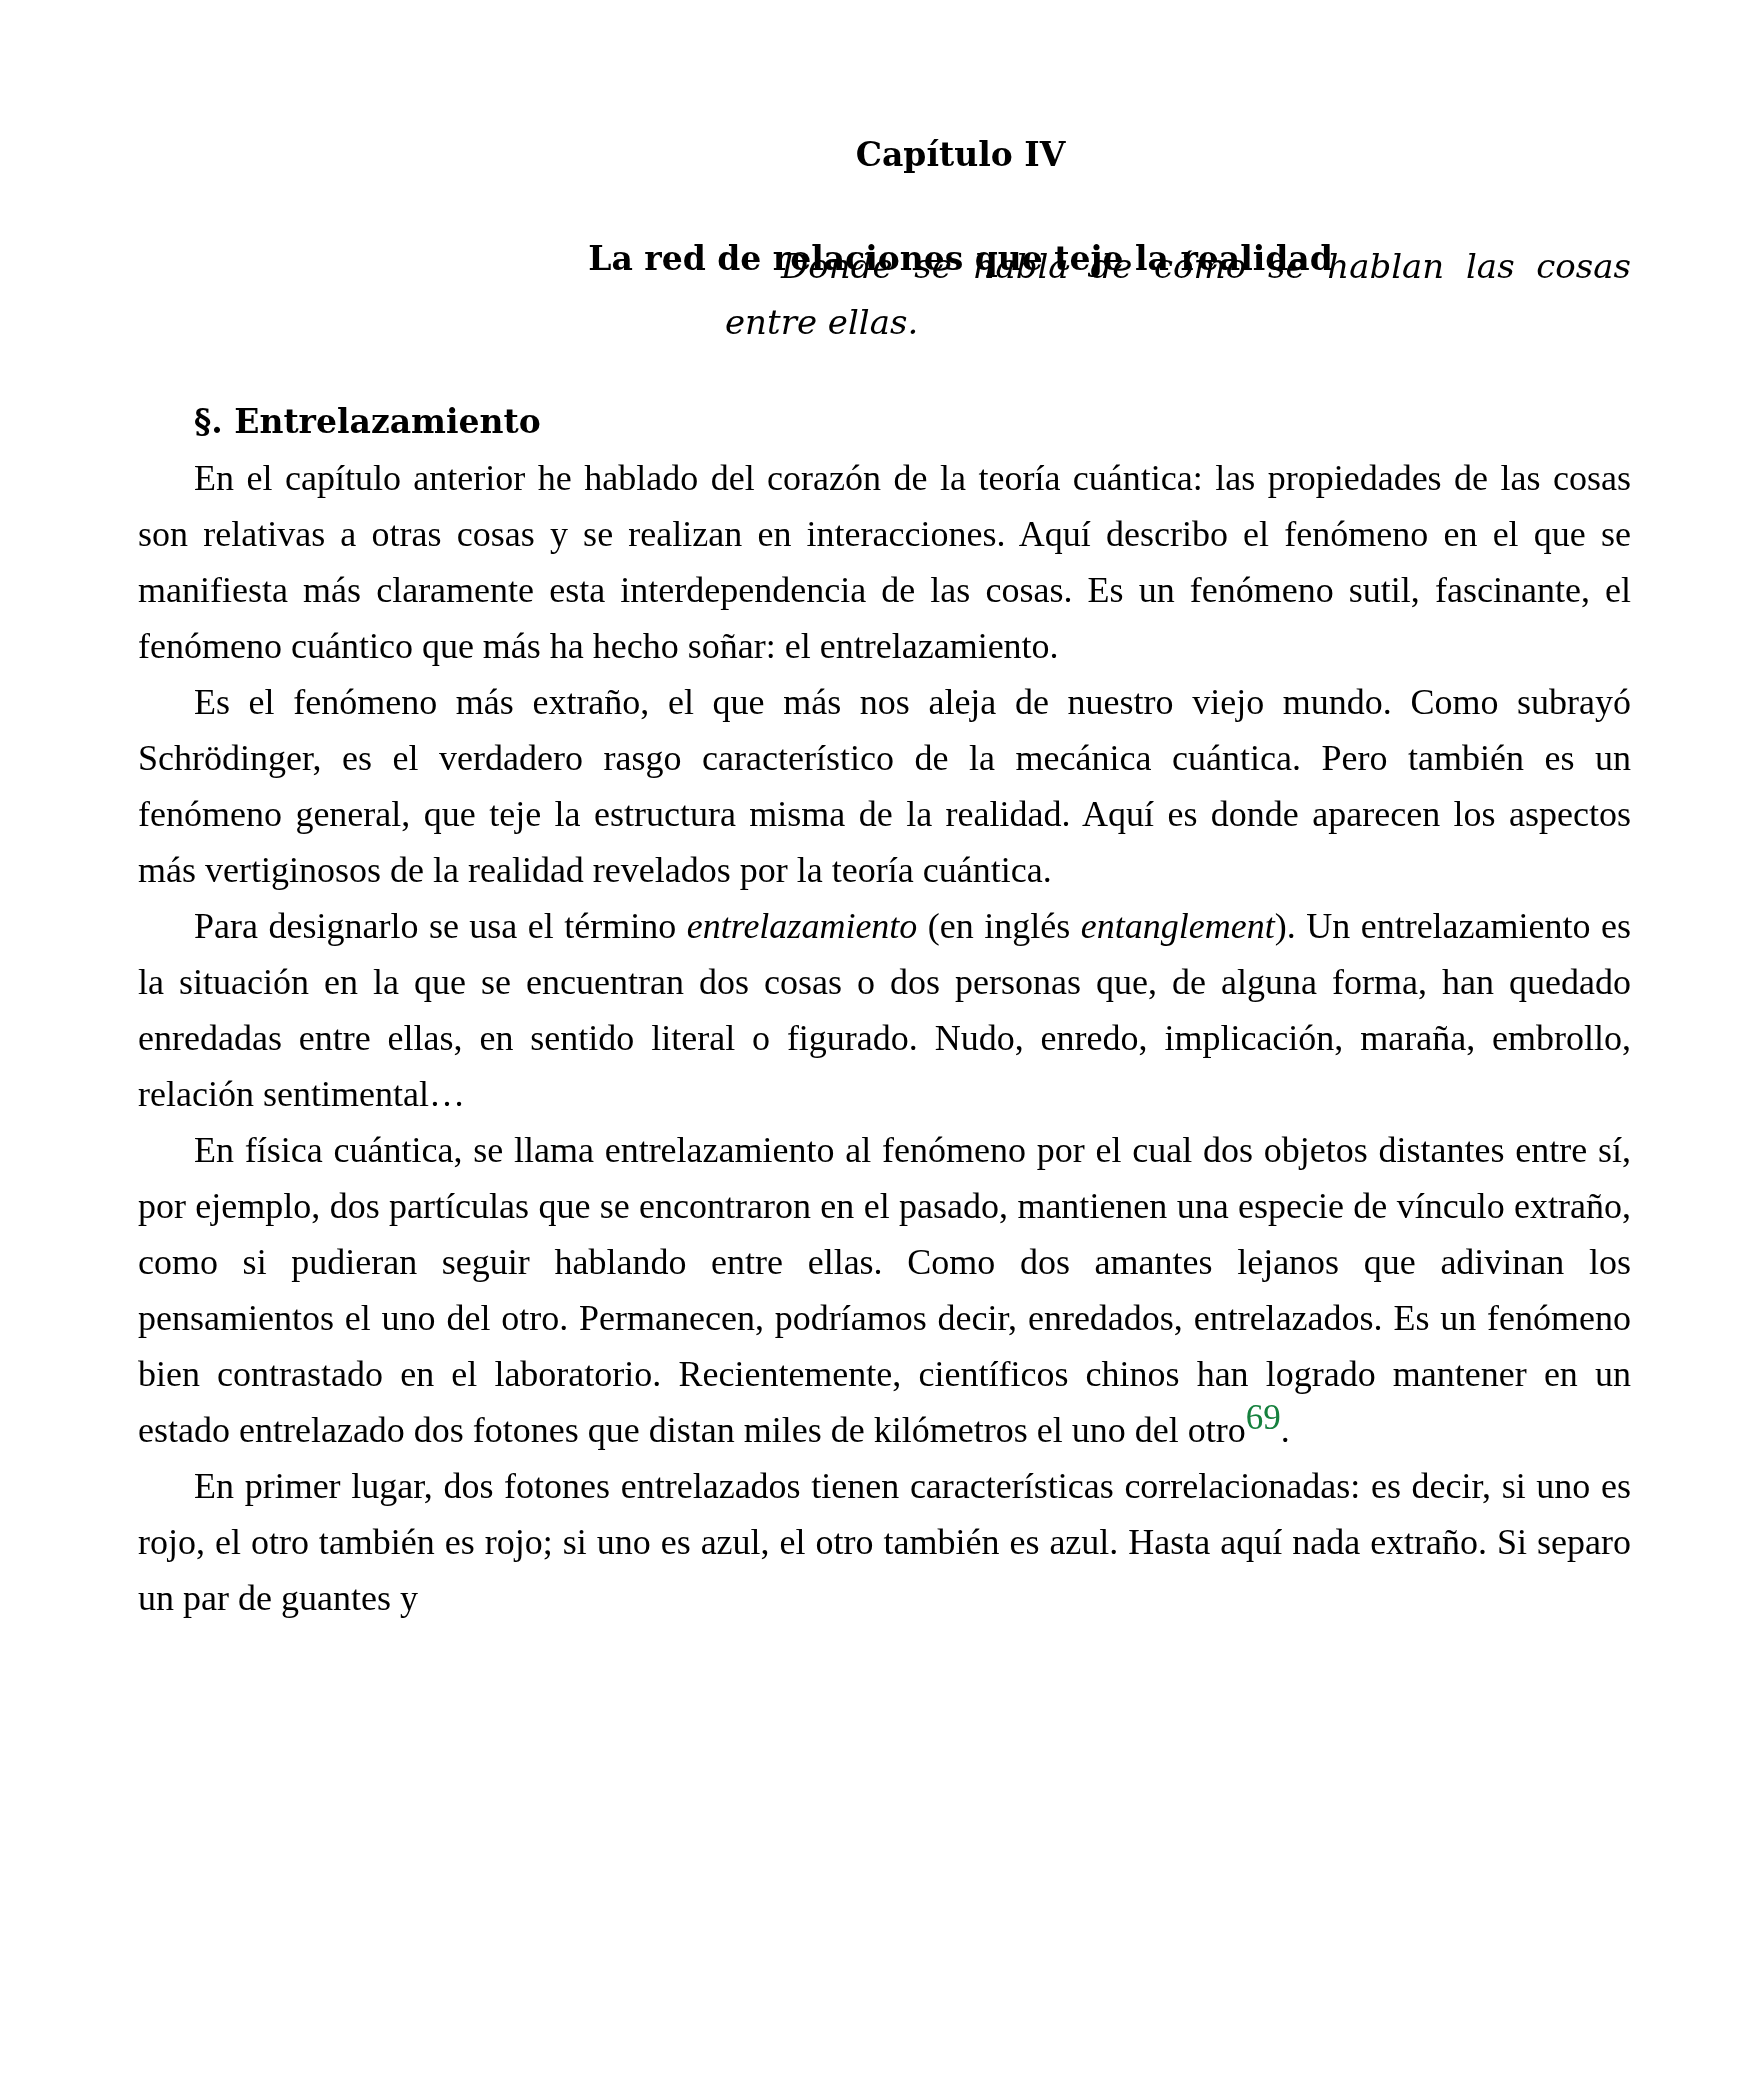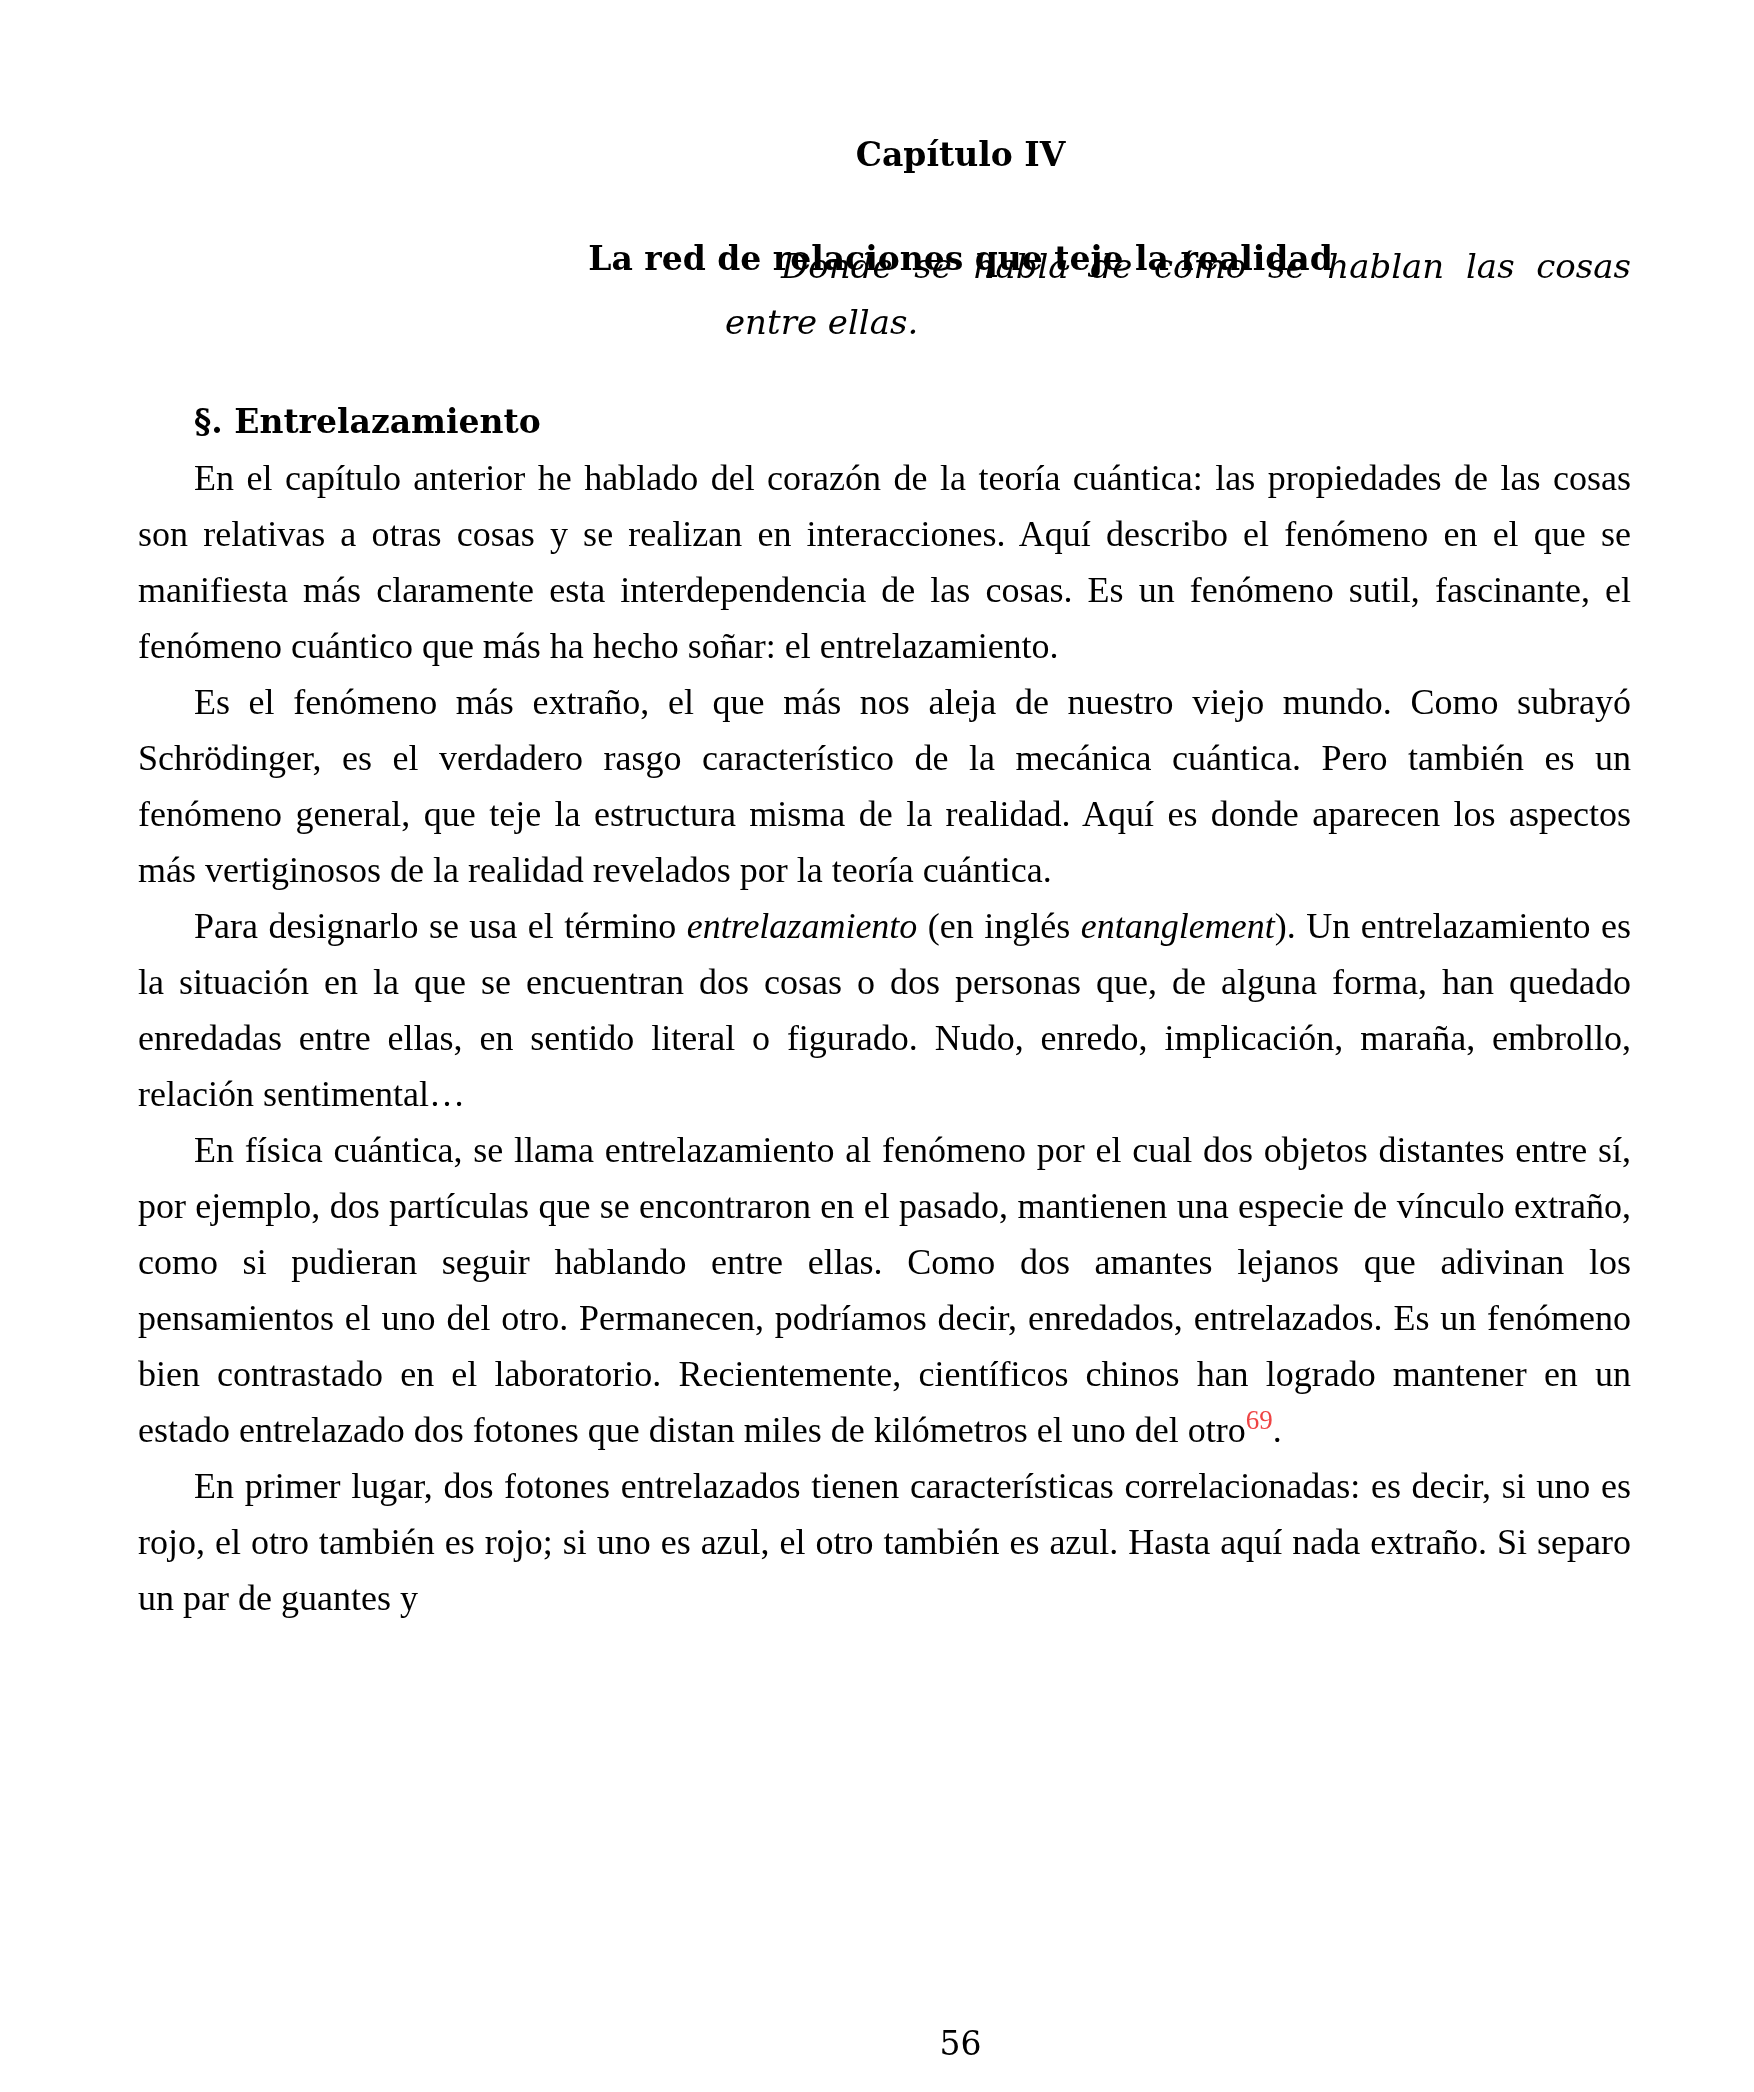--- a/index.html
+++ b/index.html
@@ -78,22 +78,22 @@
       text-align: justify;
       text-indent: 56px;
       font-family: "Liberation Serif", "DejaVu Serif", serif;
       font-size: 36px;
       line-height: 56px;
     }
     .para em {
       font-style: italic;
     }
     .footnote-ref {
-      color: #ef4444;
-      font-size: 27px;
+      color: #15803d;
+      font-size: 35px;
       vertical-align: super;
       line-height: 0;
       cursor: pointer;
     }
     .page-number {
       position: absolute;
       top: 2024px;
       left: 0;
       width: 1493px;
       text-align: center;
@@ -119,15 +119,14 @@
     <p class="para">Es el fenómeno más extraño, el que más nos aleja de nuestro viejo mundo. Como subrayó Schrödinger, es el verdadero rasgo característico de la mecánica cuántica. Pero también es un fenómeno general, que teje la estructura misma de la realidad. Aquí es donde aparecen los aspectos más vertiginosos de la realidad revelados por la teoría cuántica.</p>
 
     <p class="para"><span>Para designarlo se usa el término </span><em>entrelazamiento</em><span> (en inglés </span><em>entanglement</em><span>). Un entrelazamiento es la situación en la que se encuentran dos cosas o dos personas que, de alguna forma, han quedado enredadas entre ellas, en sentido literal o figurado. Nudo, enredo, implicación, maraña, embrollo, relación sentimental…</span></p>
 
     <p class="para"><span>En física cuántica, se llama entrelazamiento al fenómeno por el cual dos objetos distantes entre sí, por ejemplo, dos partículas que se encontraron en el pasado, mantienen una especie de vínculo extraño, como si pudieran seguir hablando entre ellas. Como dos amantes lejanos que adivinan los pensamientos el uno del otro. Permanecen, podríamos decir, enredados, entrelazados. Es un fenómeno bien contrastado en el laboratorio. Recientemente, científicos chinos han logrado mantener en un estado entrelazado dos fotones que distan miles de kilómetros el uno del otro</span><a class="footnote-ref">69</a><span>.</span></p>
 
 
     <p class="para">En primer lugar, dos fotones entrelazados tienen características correlacionadas: es decir, si uno es rojo, el otro también es rojo; si uno es azul, el otro también es azul. Hasta aquí nada extraño. Si separo un par de guantes y</p>
   </div>
 
-  <div class="page-number">56</div>
 </div>
 
 
 </body></html>

